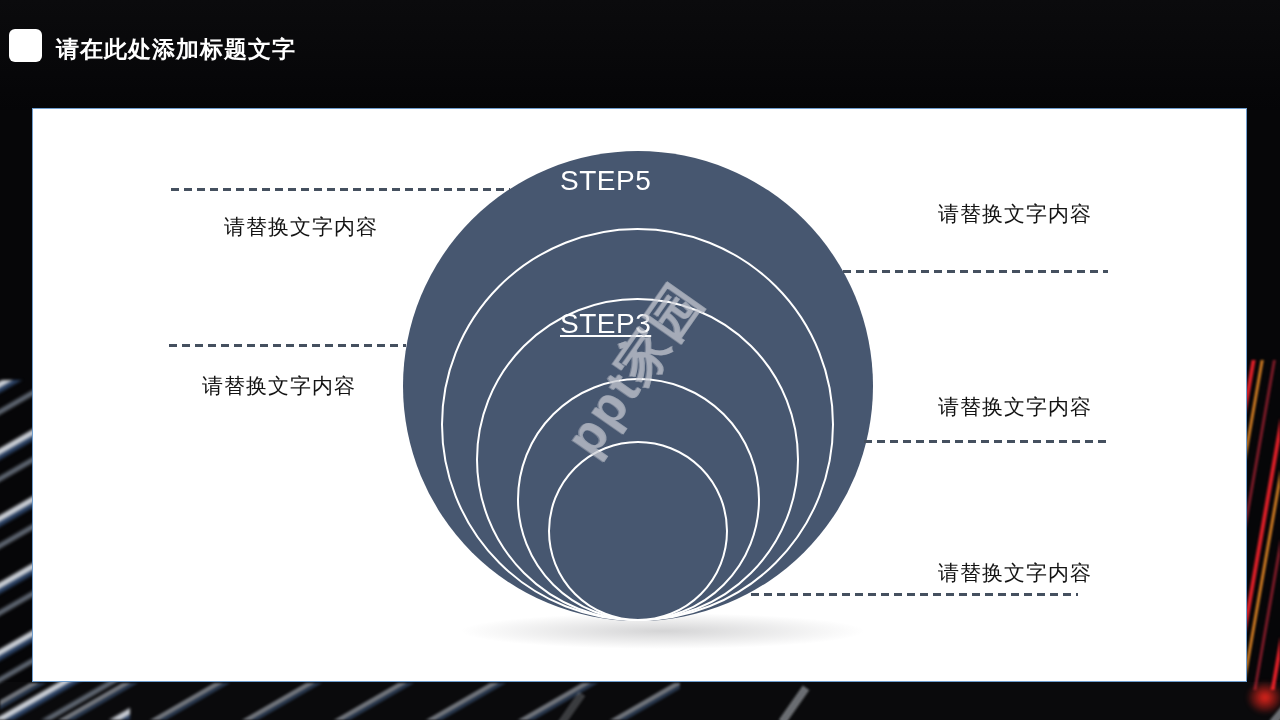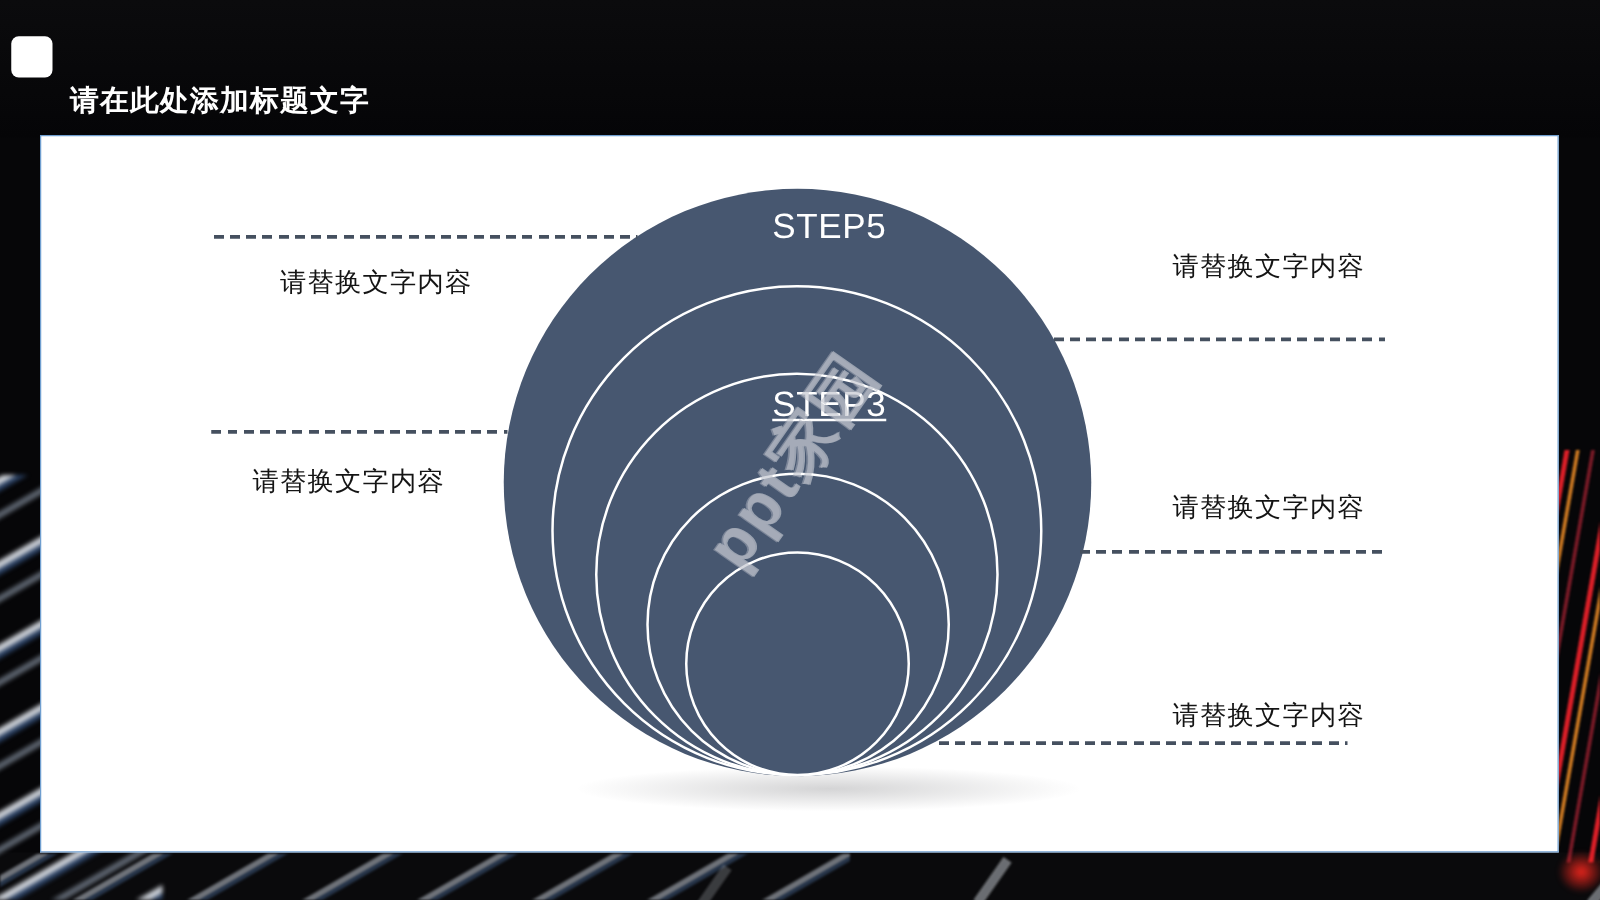--- a/index.html
+++ b/index.html
@@ -37,41 +37,41 @@
     filter:blur(1px); transform:rotate(35deg); }
   .lane-1 { left:790px; top:684px; }
   .lane-2 { left:1282px; top:686px; transform:rotate(40deg); }
   .lane-3 { left:566px; top:690px; opacity:.5; }
 
   
   .titlebar { position:absolute; left:0; top:0; width:1280px; height:90px; }
   .title-chip { position:absolute; left:9px; top:29px; width:33px; height:33px;
     background:#ffffff; border-radius:6px; }
   .title-text { position:absolute; left:56px; top:34px; color:#ffffff; font-size:23px;
-    font-weight:bold; letter-spacing:1px; white-space:nowrap;margin-top:31px; }
+    font-weight:bold; letter-spacing:1px; white-space:nowrap; }
 
   
   .panel { position:absolute; left:32px; top:108px; width:1215px; height:574px;
     background:#ffffff; border:1px solid #6f9ecf; overflow:hidden; }
 
   
   .circle-shadow { position:absolute; left:360px; top:498px; width:540px; height:48px;
     background:radial-gradient(closest-side, rgba(60,60,65,0.22), rgba(60,60,65,0) 75%);
     border-radius:50%; }
 
   
   .circle { position:absolute; border-radius:50%; background:#475770; }
   .circle.inner { border:2px solid #ffffff; }
   .c5 { left:370px; top:42px;  width:470px; height:470px; }
   .c4 { left:408px; top:119px; width:393px; height:393px; }
   .c3 { left:443px; top:189px; width:323px; height:323px; }
   .c2 { left:484px; top:269px; width:243px; height:243px; }
   .c1 { left:515px; top:332px; width:180px; height:180px; }
 
-  .step-label { position:absolute; left:476px; width:200px; text-align:right;
+  .step-label { position:absolute; left:527px; width:200px; text-align:left;
     color:#ffffff; font-size:28px; line-height:34px; letter-spacing:0.5px; }
   .s5 { top:55px; } .s4 { top:137px; } .s3 { top:198px;text-decoration:underline; } .s2 { top:281px; } .s1 { top:409px; }
 
   
   .watermark { position:absolute; left:455px; top:212px; width:290px; height:96px;
     transform:rotate(-55deg); color:rgba(175,180,192,0.5); font-size:52px; font-weight:bold;
     text-align:center; line-height:96px; letter-spacing:2px; white-space:nowrap;
     text-shadow:1px 1px 0 rgba(255,255,255,0.45); }
 
   

